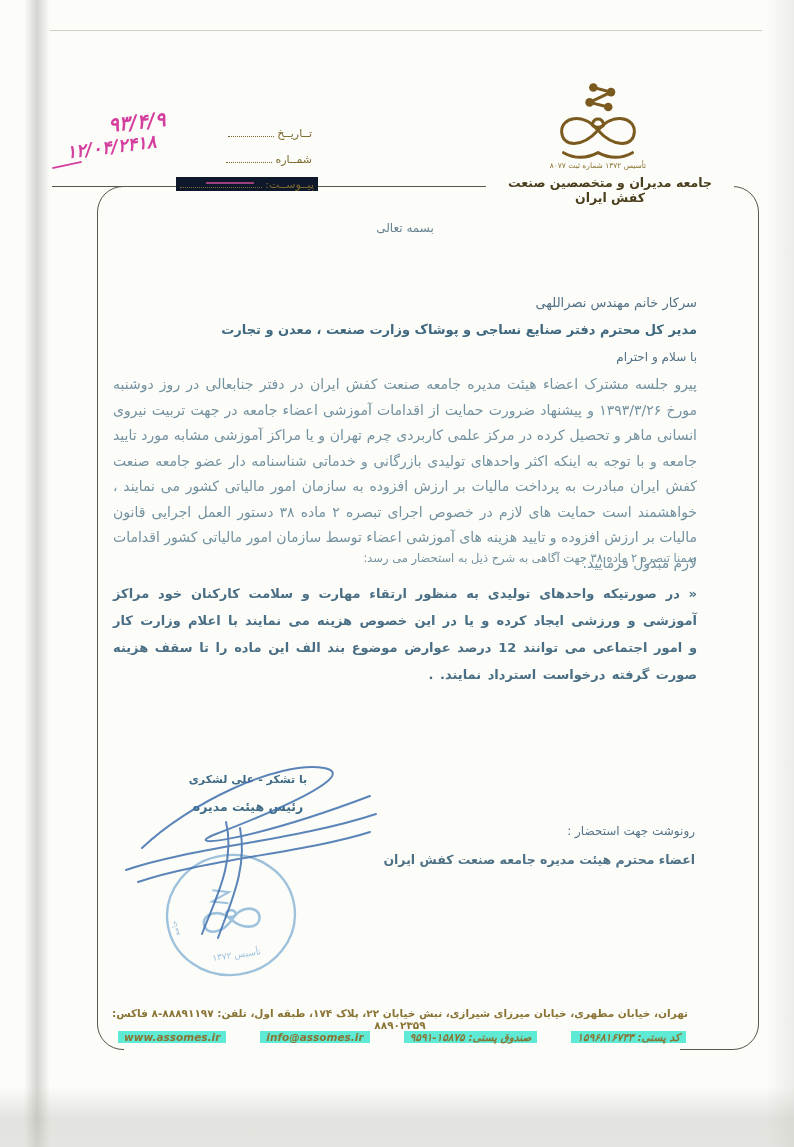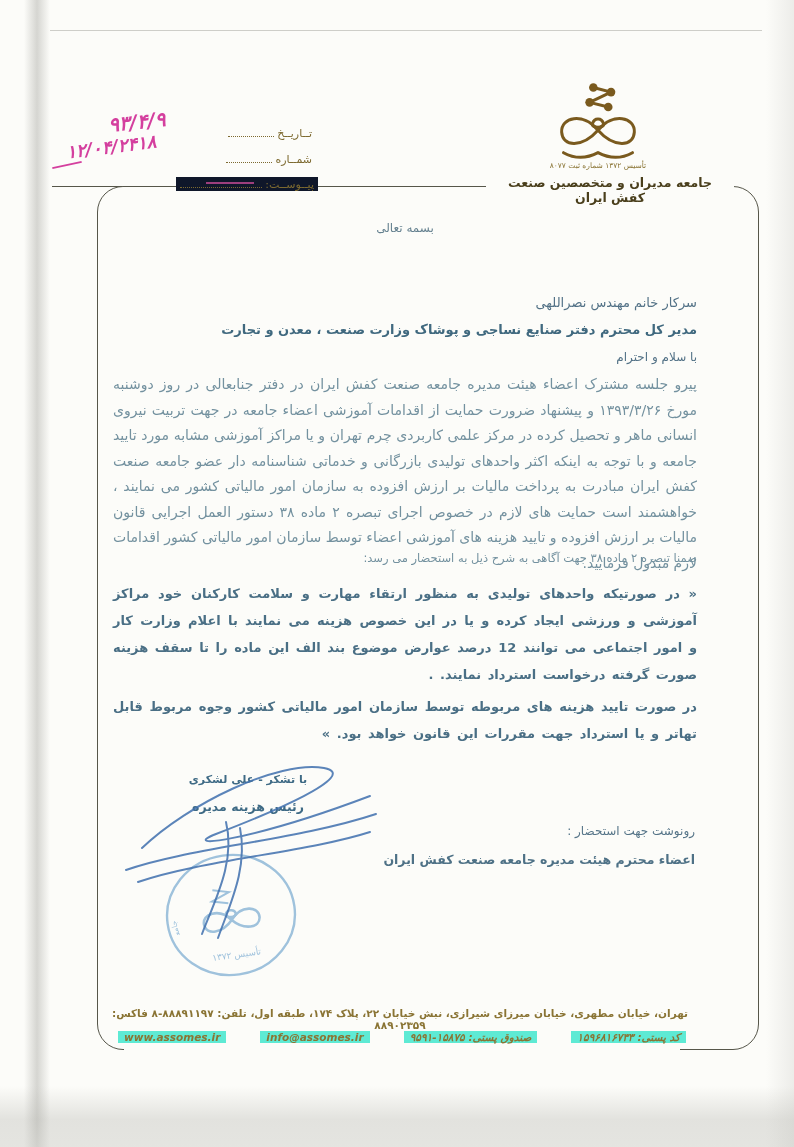--- a/index.html
+++ b/index.html
@@ -117,24 +117,23 @@
   <div class="abs" id="estab">تأسیس ۱۳۷۲ شماره ثبت ۸۰۷۷</div>
   <div class="abs" id="org-name">جامعه مدیران و متخصصین صنعت کفش ایران</div>
 
   <div class="abs content" id="besmele">بسمه تعالی</div>
   <div class="abs content" id="recipient-name">سرکار خانم مهندس نصراللهی</div>
   <div class="abs content" id="recipient-title">مدیر کل محترم دفتر صنایع نساجی و پوشاک وزارت صنعت ، معدن و تجارت</div>
   <div class="abs content" id="salutation">با سلام و احترام</div>
   <div class="abs content" id="para1">پیرو جلسه مشترک اعضاء هیئت مدیره جامعه صنعت کفش ایران در دفتر جنابعالی در روز دوشنبه مورخ ۱۳۹۳/۳/۲۶ و پیشنهاد ضرورت حمایت از اقدامات آموزشی اعضاء جامعه در جهت تربیت نیروی انسانی ماهر و تحصیل کرده در مرکز علمی کاربردی چرم تهران و یا مراکز آموزشی مشابه مورد تایید جامعه و با توجه به اینکه اکثر واحدهای تولیدی بازرگانی و خدماتی شناسنامه دار عضو جامعه صنعت کفش ایران مبادرت به پرداخت مالیات بر ارزش افزوده به سازمان امور مالیاتی کشور می نمایند ، خواهشمند است حمایت های لازم در خصوص اجرای تبصره ۲ ماده ۳۸ دستور العمل اجرایی قانون مالیات بر ارزش افزوده و تایید هزینه های آموزشی اعضاء توسط سازمان امور مالیاتی کشور اقدامات لازم مبذول فرمایید.</div>
   <div class="abs content" id="note-intro">ضمنا تبصره ۲ ماده ۳۸ جهت آگاهی به شرح ذیل به استحضار می رسد:</div>
   <div class="abs content quote" id="quote1">« در صورتیکه واحدهای تولیدی به منظور ارتقاء مهارت و سلامت کارکنان خود مراکز آموزشی و ورزشی ایجاد کرده و یا در این خصوص هزینه می نمایند با اعلام وزارت کار و امور اجتماعی می توانند 12 درصد عوارض موضوع بند الف این ماده را تا سقف هزینه صورت گرفته درخواست استرداد نمایند. .</div>
-  <div class="abs content quote" id="quote2">در صورت تایید هزینه های مربوطه توسط سازمان امور مالیاتی کشور وجوه مربوط قابل تهاتر و یا استرداد جهت مقررات این قانون خواهد بود. »</div>
 
   <div class="abs" id="sig-thanks">با تشکر - علی لشکری</div>
-  <div class="abs" id="sig-title">رئیس هزینه مدیره</div>
+  <div class="abs" id="sig-title">رئیس هیئت مدیره</div>
   <svg class="abs" id="sig-svg" viewBox="0 0 290 200">
     <g fill="none" stroke="#4070ae" stroke-width="2" stroke-linecap="round" opacity="0.85">
       <path d="M24,96 C70,52 160,8 206,16 C244,23 150,62 98,82 C60,97 130,90 252,44"></path>
       <path d="M8,118 C70,96 180,88 258,62"></path>
       <path d="M20,130 C84,108 190,100 252,80"></path>
       <path d="M108,70 C118,110 96,150 84,182 M122,76 C130,116 112,152 100,186"></path>
     </g>
   </svg>
   <svg class="abs" id="stamp" viewBox="0 0 142 134">
     <g fill="none" stroke="#8fb8d8">

